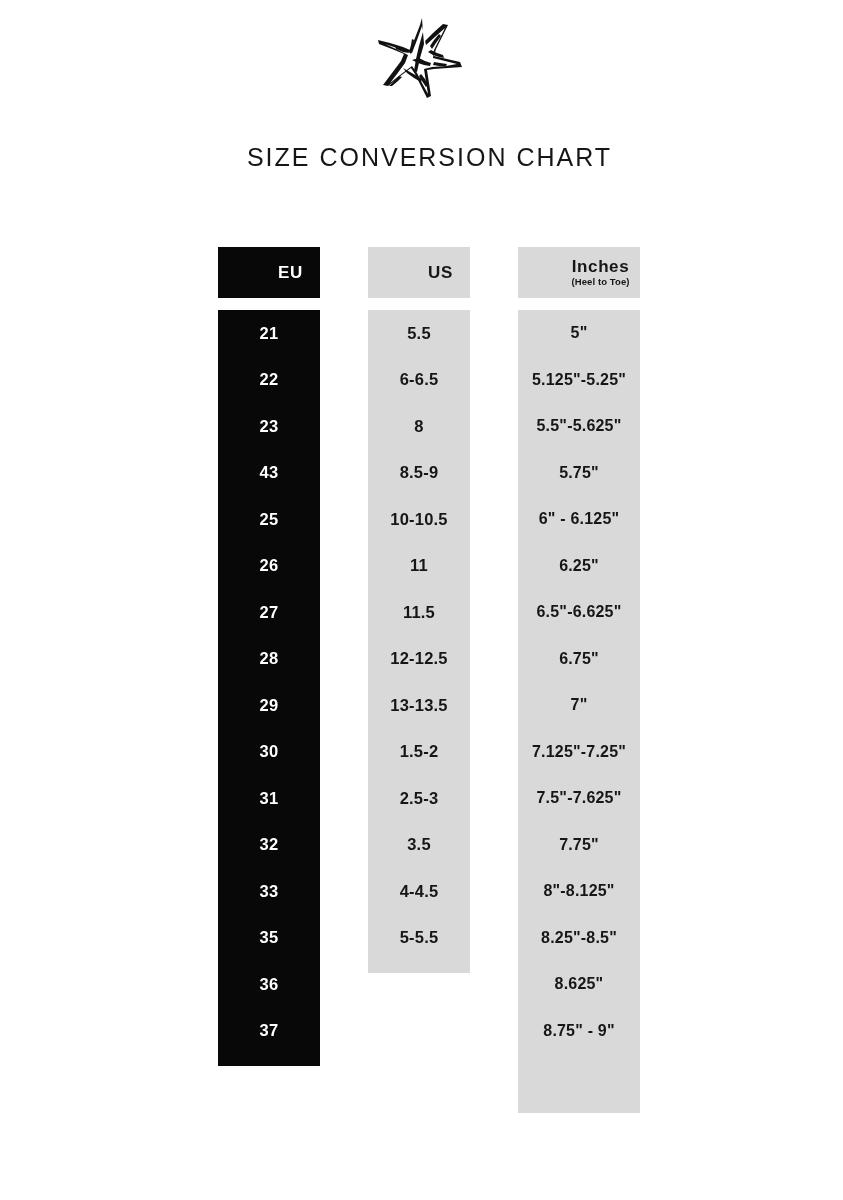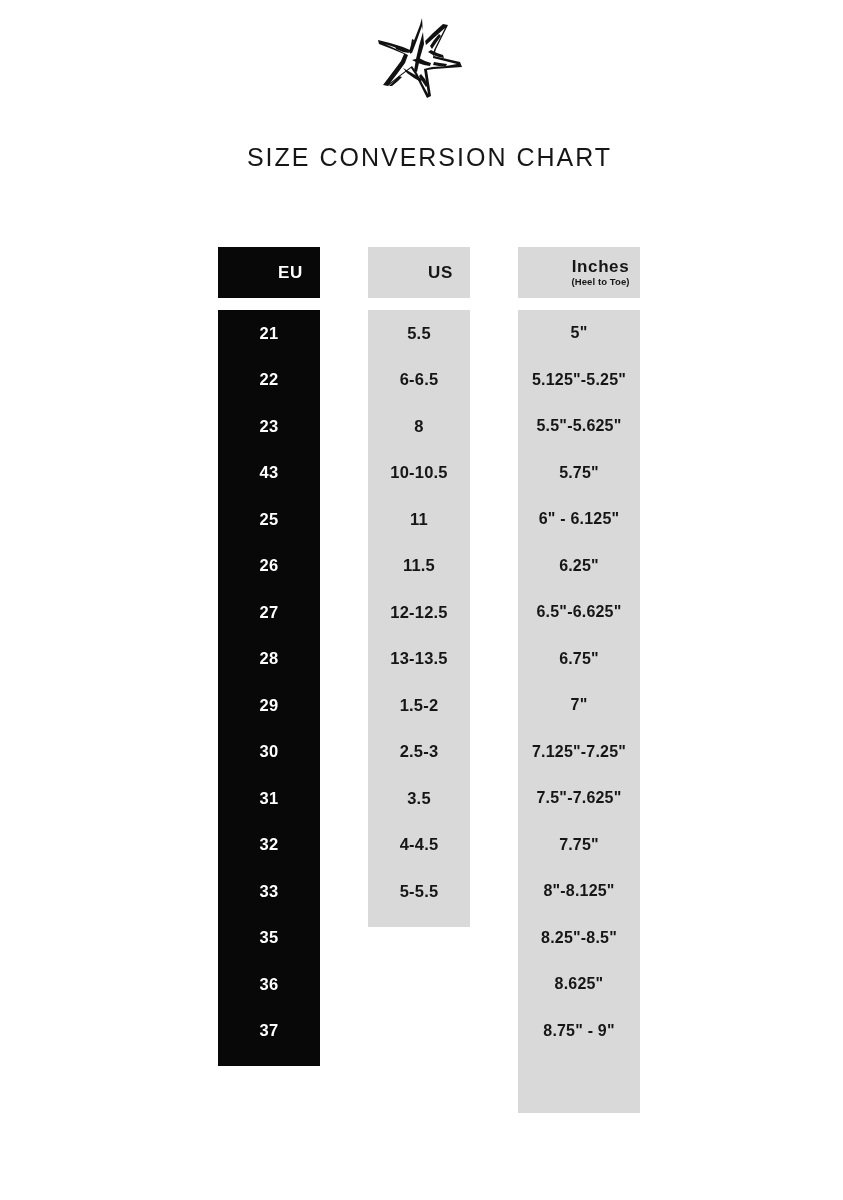--- a/index.html
+++ b/index.html
@@ -170,20 +170,21 @@
     <div class="col col-spacer"></div>
 
     <div class="col col-us">
       <div class="head light">
         <div class="head-main">US</div>
       </div>
       <div class="body-block light">
         <div class="cell">5.5</div>
         <div class="cell">6-6.5</div>
         <div class="cell">8</div>
+        <div class="cell">8.5-9</div>
         <div class="cell">10-10.5</div>
         <div class="cell">11</div>
         <div class="cell">11.5</div>
         <div class="cell">12-12.5</div>
         <div class="cell">13-13.5</div>
         <div class="cell">1.5-2</div>
         <div class="cell">2.5-3</div>
         <div class="cell">3.5</div>
         <div class="cell">4-4.5</div>
         <div class="cell">5-5.5</div>

